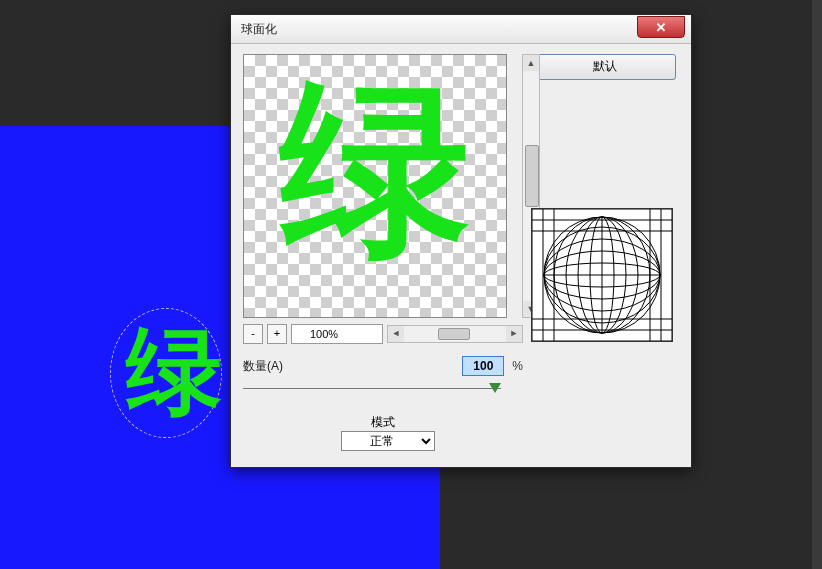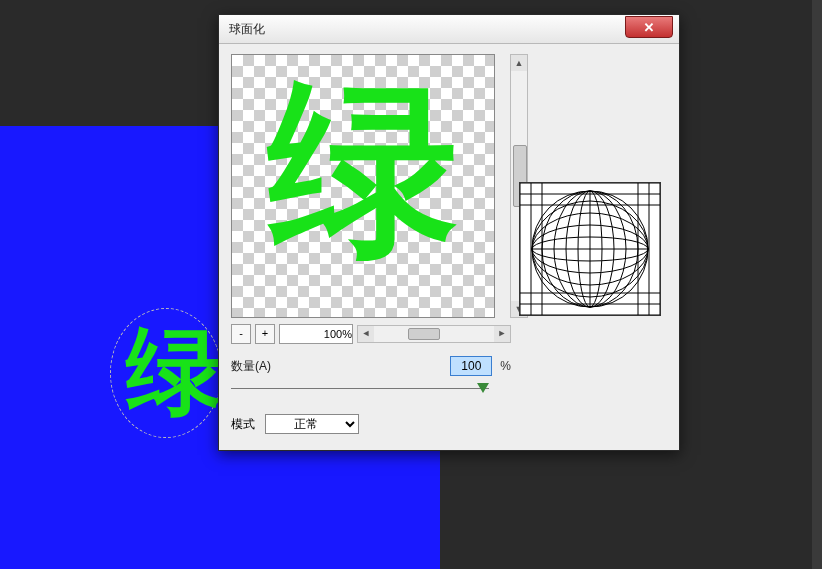--- a/index.html
+++ b/index.html
@@ -2,54 +2,54 @@
 <html><head>
 <meta charset="utf-8">
 <style>
   html,body{margin:0;padding:0;width:822px;height:569px;background:#2a2a2a;font-family:"Microsoft YaHei",Arial,sans-serif;font-size:12px;overflow:hidden;}
   .stage{position:absolute;left:0;right:0;top:0;bottom:0;}
   .right-strip{position:absolute;right:0;top:0;width:10px;height:100%;background:#3a3a3a;}
   .canvas-blue{position:absolute;left:0;top:126px;width:440px;height:443px;background:#1818ff;}
   .sel-circ{position:absolute;left:110px;top:308px;width:110px;height:128px;border:1px dashed #bdbdbd;border-radius:50%;}
   .big-char{position:absolute;left:124px;top:324px;width:100px;text-align:center;font-size:96px;line-height:1;color:#18e218;font-weight:700;font-family:"SimSun","STSong",serif;}
   
-  .dlg{position:absolute;left:218px;top:14px;width:460px;background:#0ea5e9;box-shadow:0 4px 14px rgba(0,0,0,.55);border:1px solid #2a2a2a;}
+  .dlg{position:absolute;left:230px;top:14px;width:460px;background:#0ea5e9;box-shadow:0 4px 14px rgba(0,0,0,.55);border:1px solid #2a2a2a;}
   .titlebar{height:28px;background:linear-gradient(#fdfdfd,#e6e6e6);border-bottom:1px solid #b8b8b8;display:flex;align-items:center;}
   .titlebar span.t{padding-left:10px;color:#222;}
   .tb-close{margin-left:auto;width:46px;height:20px;margin-right:6px;margin-top:-4px;background:linear-gradient(#e97a7a,#c33030);border:1px solid #7a1a1a;border-radius:0 0 4px 4px;display:flex;align-items:center;justify-content:center;color:#fff;font-weight:bold;font-size:13px;}
   .dlg-body{padding:10px 12px 16px 12px;background:#eee;}
   .row{display:flex;}
   .left-col{width:280px;}
   .right-col{width:150px;margin-left:8px;}
   .preview{width:262px;height:262px;border:1px solid #888;position:relative;overflow:hidden;}
   .checker{position:absolute;inset:0;background-image:
      linear-gradient(45deg,#cfcfcf 25%,transparent 25%,transparent 75%,#cfcfcf 75%),
      linear-gradient(45deg,#cfcfcf 25%,transparent 25%,transparent 75%,#cfcfcf 75%);
      background-size:22px 22px;background-position:0 0,11px 11px;background-color:#fff;}
   .preview-char{position:absolute;left:50%;top:44%;transform:translate(-50%,-50%);font-size:190px;color:#18e218;font-weight:700;font-family:"SimSun","STSong",serif;line-height:1;}
   .vscroll{position:absolute;right:-17px;top:0;width:16px;height:262px;background:#f0f0f0;border:1px solid #bbb;}
   .vscroll .up,.vscroll .dn{height:16px;background:#e4e4e4;text-align:center;font-size:9px;line-height:16px;color:#555;}
   .vscroll .dn{position:absolute;bottom:0;left:0;right:0;}
   .vscroll .thumb{position:absolute;left:2px;top:90px;width:12px;height:60px;background:#cfcfcf;border:1px solid #9a9a9a;border-radius:2px;}
   .preview-wrap{position:relative;width:280px;}
   .zoomrow{display:flex;align-items:center;margin-top:6px;gap:4px;}
   .zm-btn{width:18px;height:18px;border:1px solid #999;background:#f7f7f7;text-align:center;line-height:16px;font-size:11px;}
-  .zm-field{width:72px;height:18px;border:1px solid #999;background:#fff;text-align:right;line-height:18px;font-size:11px;}
+  .zm-field{width:72px;height:18px;border:1px solid #999;background:#fff;text-align:left;line-height:18px;font-size:11px;padding-left:18px;}
   .hscroll{flex:1;height:16px;background:#f0f0f0;border:1px solid #bbb;position:relative;}
   .hscroll .lt,.hscroll .rt{width:16px;height:100%;position:absolute;top:0;background:#e4e4e4;text-align:center;font-size:9px;line-height:14px;color:#555;}
   .hscroll .lt{left:0}.hscroll .rt{right:0}
   .hscroll .thumb{position:absolute;left:50px;top:2px;height:10px;width:30px;background:#cfcfcf;border:1px solid #9a9a9a;border-radius:2px;}
   .amount-row{display:flex;align-items:center;margin-top:12px;}
   .amount-row label{color:#222;}
-  .amount-val{margin-left:auto;width:40px;height:18px;border:1px solid #3a7ed0;background:#bfe0ff;text-align:center;line-height:18px;color:#000;}
+  .amount-val{margin-left:auto;width:40px;height:18px;border:1px solid #3a7ed0;background:#bfe0ff;text-align:center;line-height:18px;color:#000;font-weight:bold;}
   .pct{margin-left:8px;color:#333;}
   .slider{margin-top:8px;height:10px;position:relative;width:258px;}
   .slider .track{position:absolute;left:0;right:0;top:4px;height:1px;background:#777;}
   .slider .ptr{position:absolute;right:0;top:-1px;width:0;height:0;border-left:6px solid transparent;border-right:6px solid transparent;border-top:10px solid #3a8a3a;}
-  .mode-row{display:flex;align-items:center;margin-top:20px;}
+  .mode-row{display:flex;align-items:center;margin-top:20px;flex-direction:column;}
   .mode-row select{margin-left:10px;width:94px;height:20px;border:1px solid #888;background:#fff;font-size:12px;text-align:center;}
   .btn{display:block;width:140px;height:24px;margin:0 auto 8px auto;border:1px solid #6a8aaa;border-radius:3px;text-align:center;line-height:22px;font-size:12px;cursor:pointer;}
   .btn.ok{background:linear-gradient(#dff4ff,#9bd4f5);border-color:#2a7abf;}
   .btn.def{background:linear-gradient(#f7f7f7,#e2e2e2);}
   .sphere{width:140px;height:132px;margin-top:128px;border:1px solid #333;background:#fff;position:relative;overflow:hidden;}
   .sphere svg{position:absolute;inset:0;}
   .arrow{position:absolute;left:470px;top:324px;width:80px;height:60px;pointer-events:none;}
 </style>
 </head>
 <body>
@@ -113,20 +113,21 @@
 
           <div class="mode-row">
             <label>模式</label>
             <select>
               <option>正常</option>
             </select>
           </div>
         </div>
 
         <div class="right-col">
+          <div class="btn def">默认</div>
 
           <div class="sphere">
             <svg viewBox="0 0 140 132">
               <g stroke="#000" stroke-width="1" fill="none">
 
                 <g>
                   <line x1="0" y1="0" x2="140" y2="0"></line>
                     <line x1="0" y1="11" x2="140" y2="11"></line>
                     <line x1="0" y1="22" x2="140" y2="22"></line>
                     <line x1="0" y1="110" x2="140" y2="110"></line>

